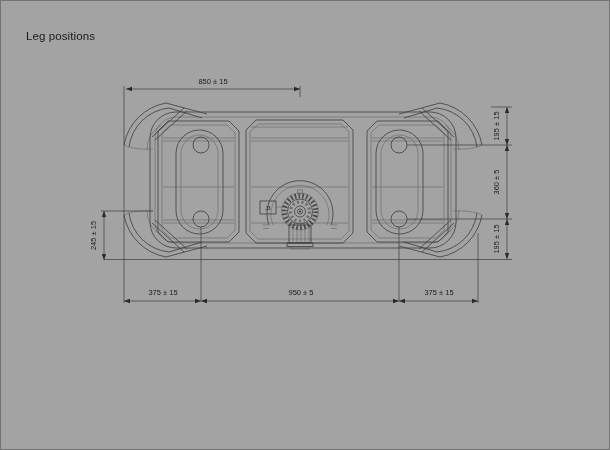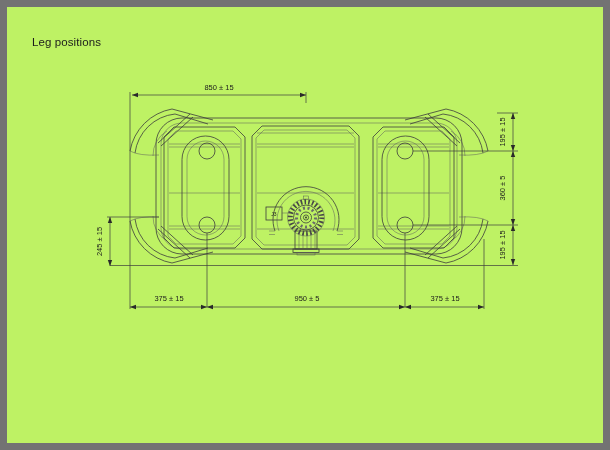--- a/index.html
+++ b/index.html
@@ -1,20 +1,20 @@
 <!DOCTYPE html>
 <html><head>
 <meta charset="utf-8">
 <style>
   html,body{margin:0;padding:0;background:#e9e9e9;}
   .page{
     position:relative;
     width:610px;height:450px;
-    background:#bef264;
-    border:7px solid #737373;
+    background:#a3a3a3;
+    border:1px solid #737373;
     box-sizing:border-box;
     font-family:"Liberation Sans", sans-serif;
     overflow:hidden;
   }
   .page-title{
     position:absolute;
     left:25px;top:29px;
     font-size:11.5px;
     color:#1c1c1c;
     letter-spacing:.1px;

